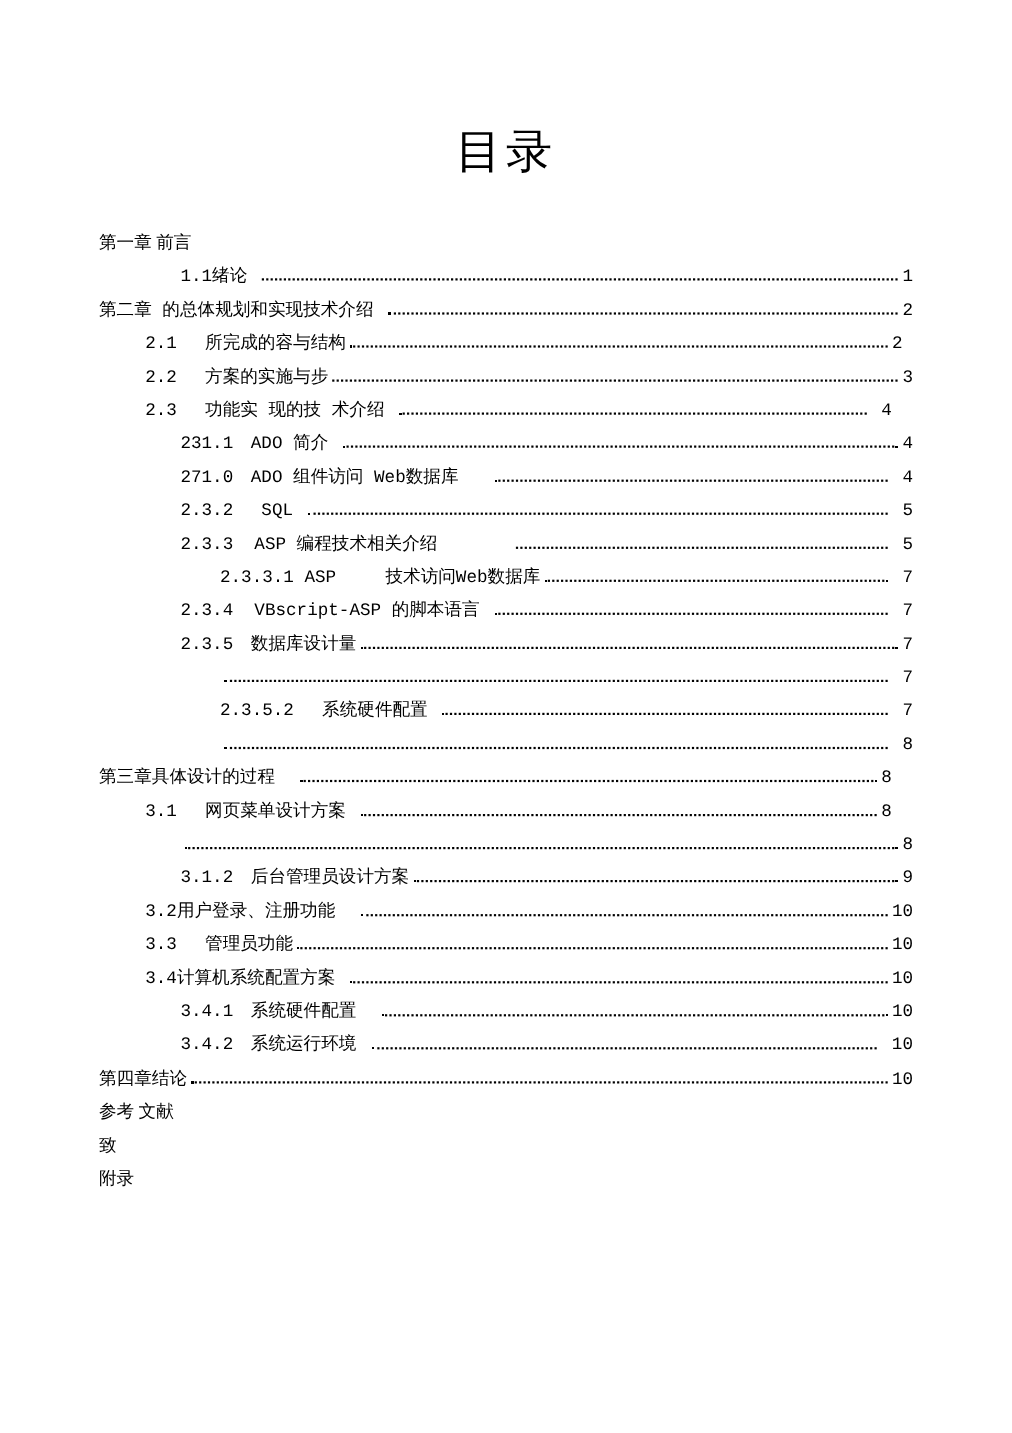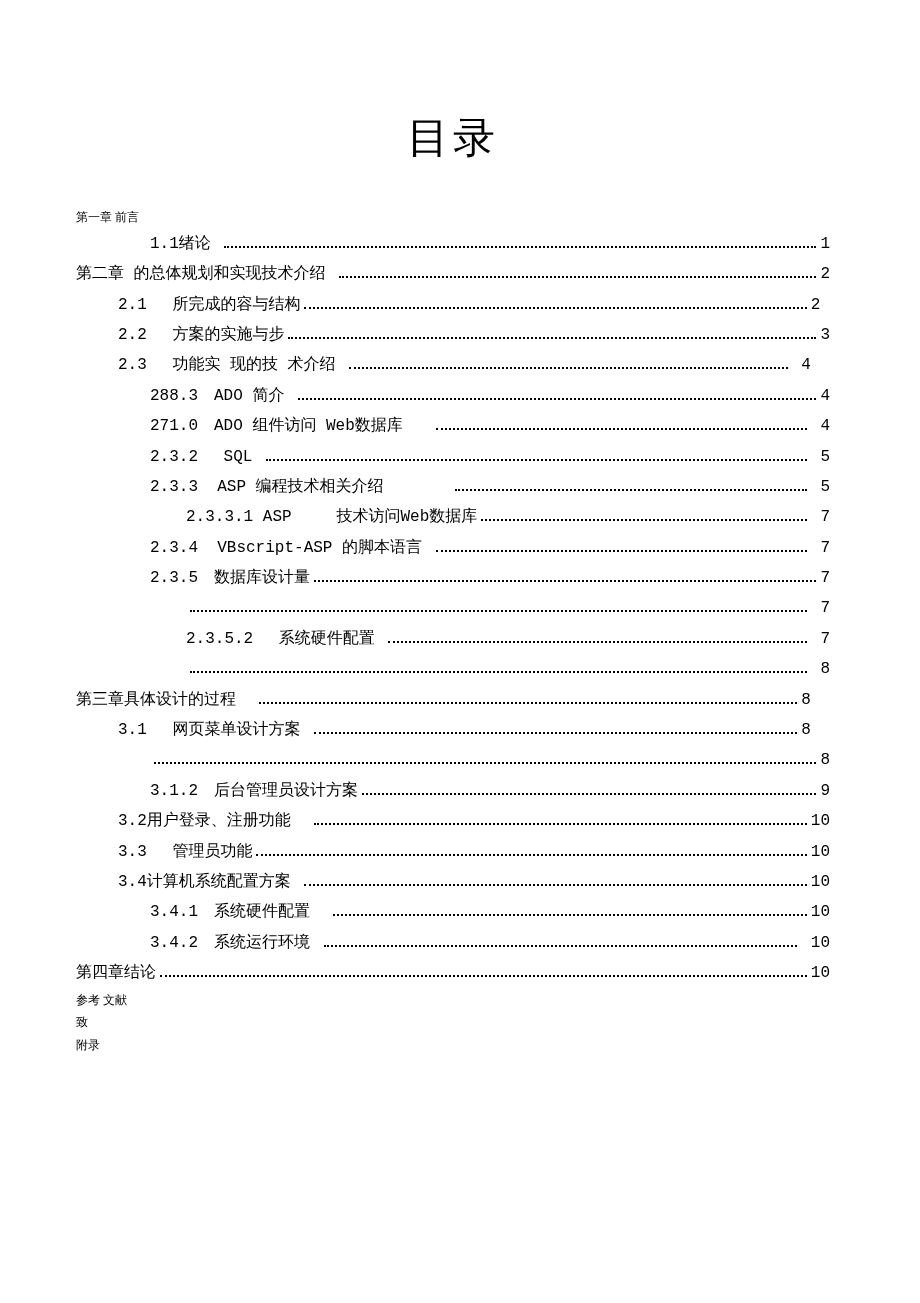--- a/index.html
+++ b/index.html
@@ -4,23 +4,22 @@
 <style>
   body {
     margin: 0;
     padding: 0;
     background: #fff;
     font-family: "SimSun", "Songti SC", serif;
     color: #000;
     width: 920px;
   }
   .page {
-    padding: 110px 90px 0 44px;
+    padding: 110px 90px 0 90px;
     box-sizing: border-box;
-    margin-left: 32px;
   }
   h1.title {
     text-align: center;
     font-weight: normal;
     font-size: 42px;
     margin: 0 0 40px 0;
     letter-spacing: 4px;
   }
   .toc-line {
     display: flex;
@@ -40,21 +39,21 @@
     min-width: 10px;
   }
   .pageno {
     white-space: pre;
   }
   .ind0 { margin-left: 0; }
   .ind1 { margin-left: 42px; }
   .ind2 { margin-left: 74px; }
   .ind3 { margin-left: 110px; }
   .simple-line {
-    font-size: 12px;
+    font-size: 16px;
     line-height: 1.9;
   }
 </style>
 </head>
 <body>
 
 <div class="page">
   <h1 class="title">目录</h1>
   <div id="toc">
       <div class="simple-line ind0">第一章 前言</div>
@@ -77,21 +76,21 @@
         <span class="toc-label">2.2　 方案的实施与步</span>
         <span class="dots"></span>
         <span class="pageno">3</span>
       </div>
       <div class="toc-line ind1">
         <span class="toc-label">2.3　 功能实 现的技 术介绍 </span>
         <span class="dots"></span>
         <span class="pageno"> 4  </span>
       </div>
       <div class="toc-line ind2">
-        <span class="toc-label">288.3　ADO 简介 </span>
+        <span class="toc-label">231.1　ADO 简介 </span>
         <span class="dots"></span>
         <span class="pageno">4</span>
       </div>
       <div class="toc-line ind2">
         <span class="toc-label">271.0　ADO 组件访问 Web数据库   </span>
         <span class="dots"></span>
         <span class="pageno"> 4</span>
       </div>
       <div class="toc-line ind2">
         <span class="toc-label">2.3.2　 SQL </span>

